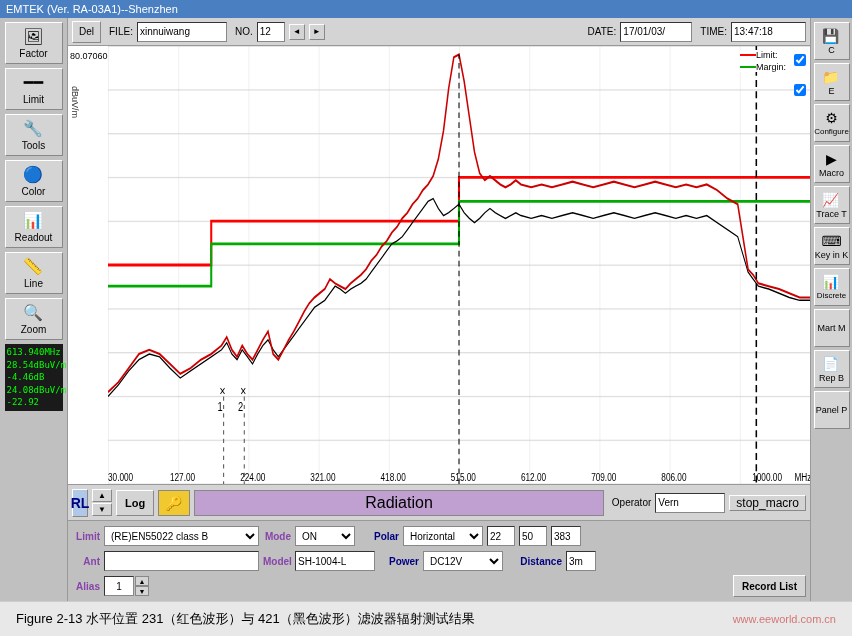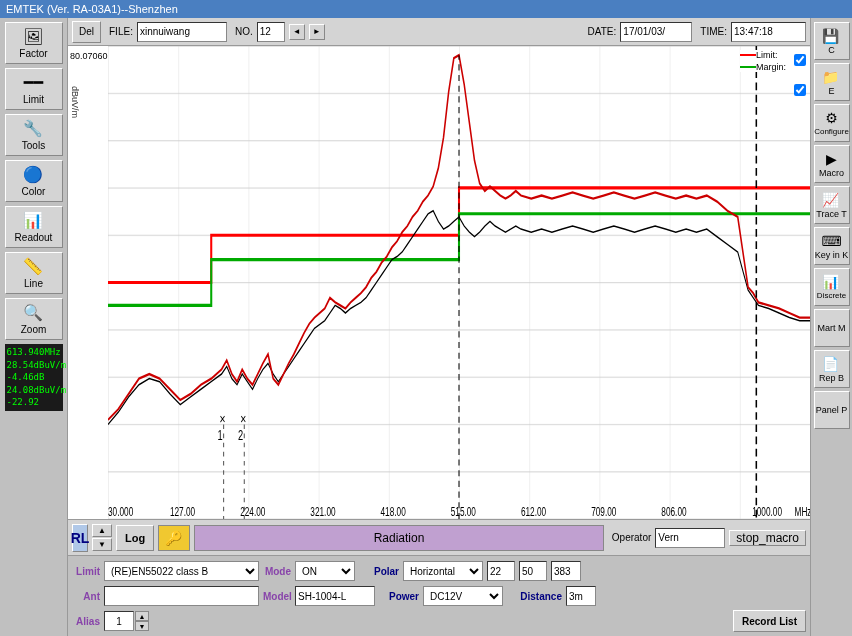--- a/index.html
+++ b/index.html
@@ -263,21 +263,21 @@
       justify-content: center;
       font-size: 14px;
     }
 
     .radiation-btn {
       flex: 1;
       height: 26px;
       background: #c0a0d0;
       border: 1px solid #888;
       cursor: pointer;
-      font-size: 12px;
+      font-size: 16px;
       display: flex;
       align-items: center;
       justify-content: center;
     }
 
     .operator-label {
       font-size: 10px;
       margin-left: 4px;
     }
 
@@ -711,13 +711,17 @@
       <div class="right-btn">
         <span class="icon">📄</span>
         <span>Rep B</span>
       </div>
       <div class="right-btn">
         <span>Panel P</span>
       </div>
     </div>
   </div>
 
+  <div class="figure-caption">
+    <span>Figure 2-13  水平位置 231（红色波形）与 421（黑色波形）滤波器辐射测试结果</span>
+    <span class="watermark">www.eeworld.com.cn</span>
+  </div>
 </div>
 
 </body></html>

